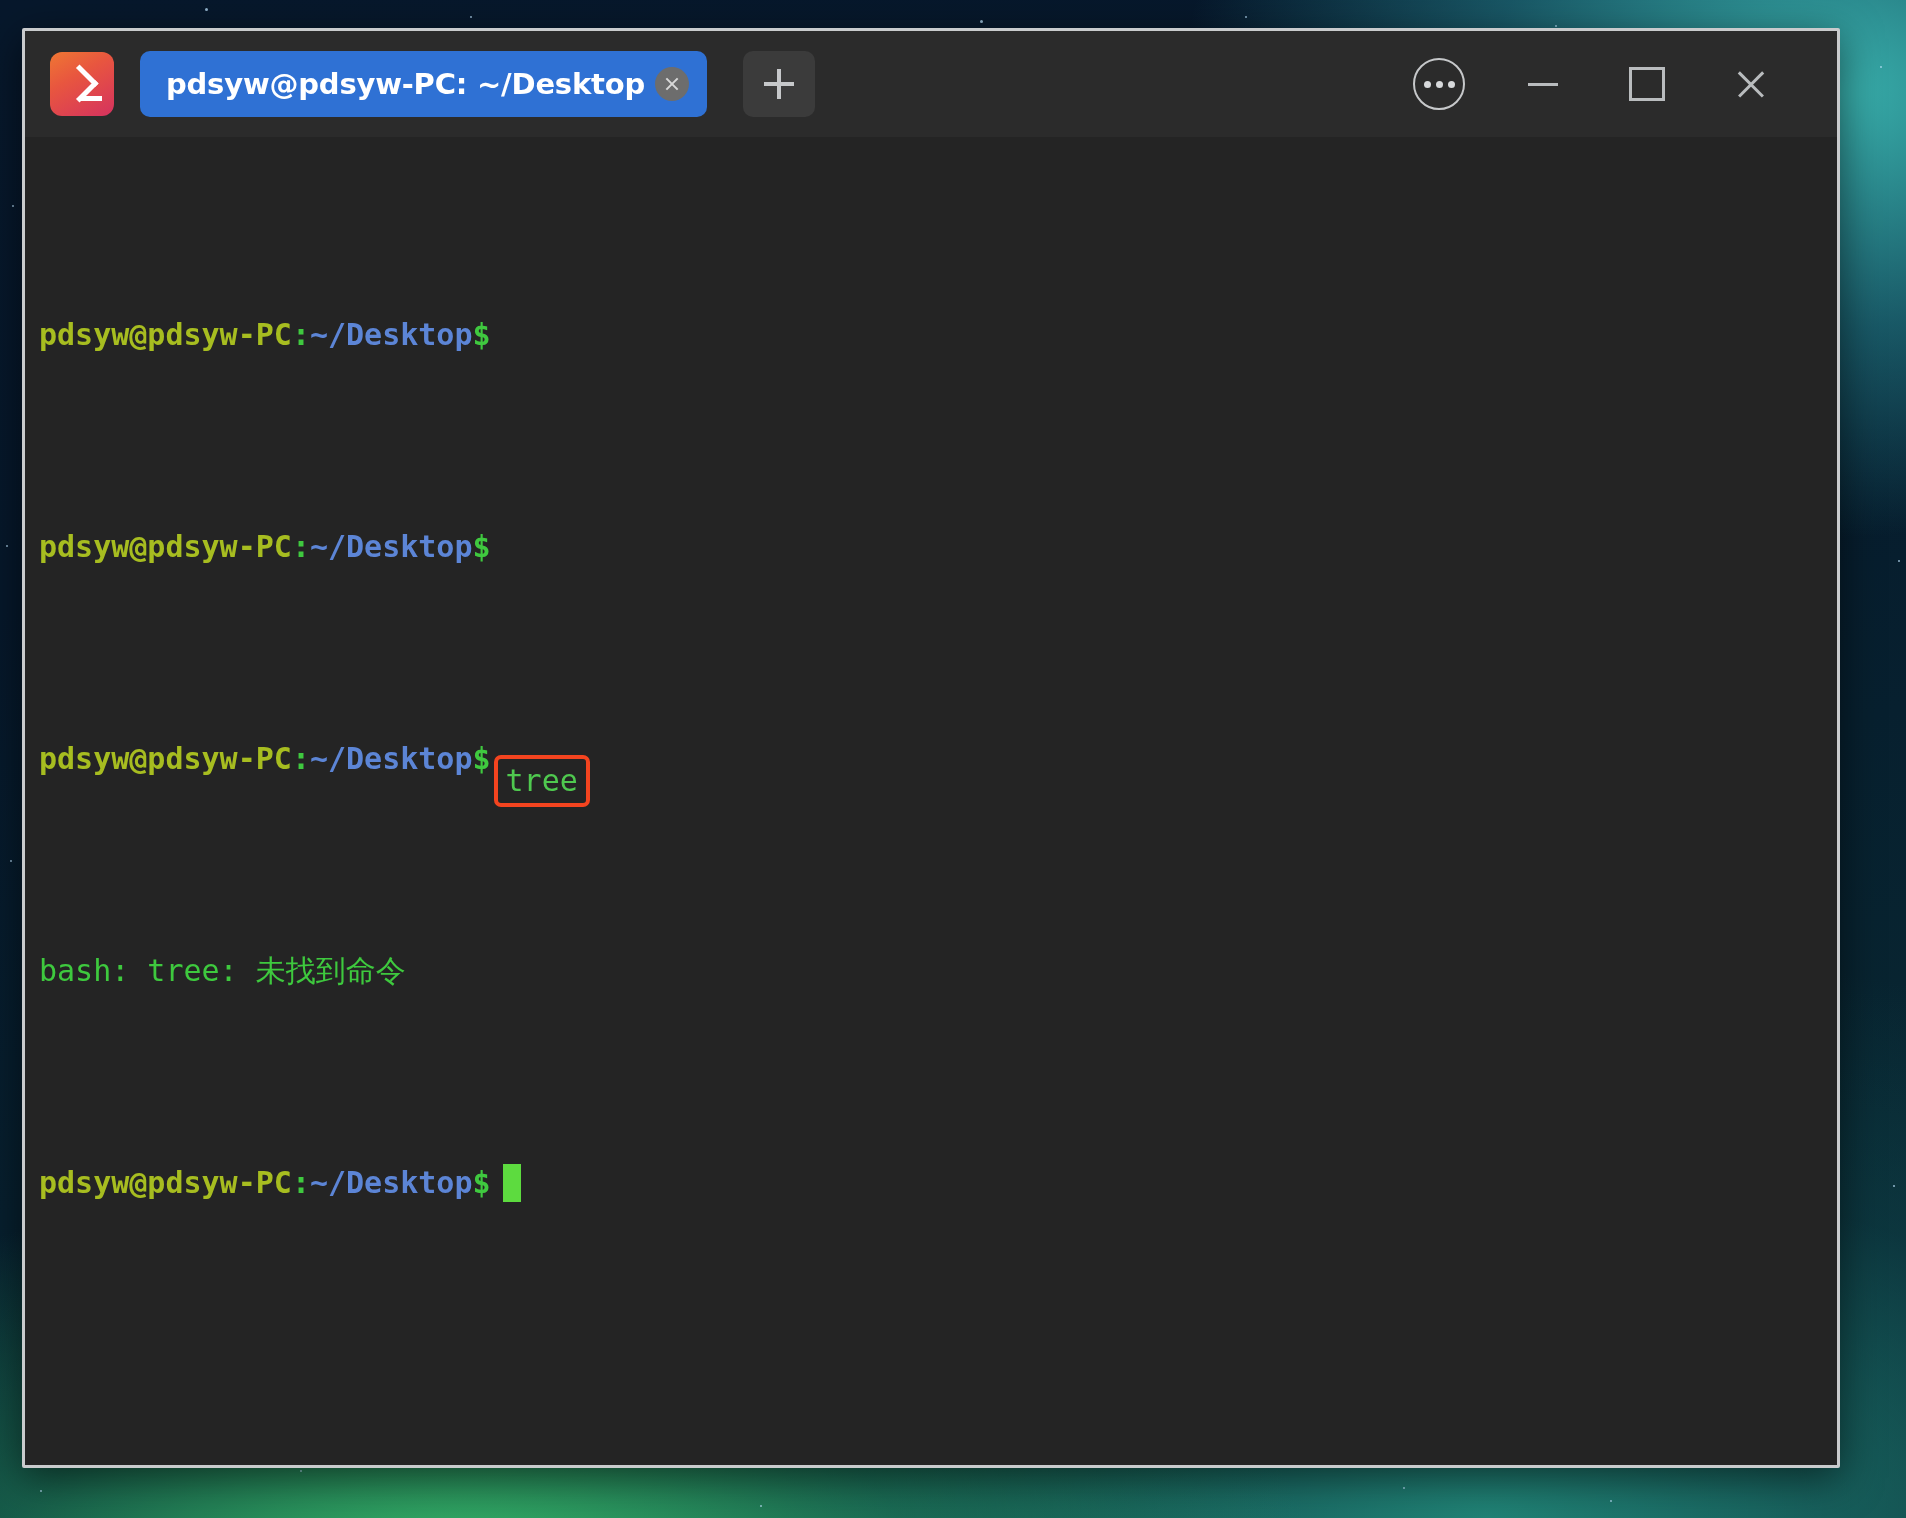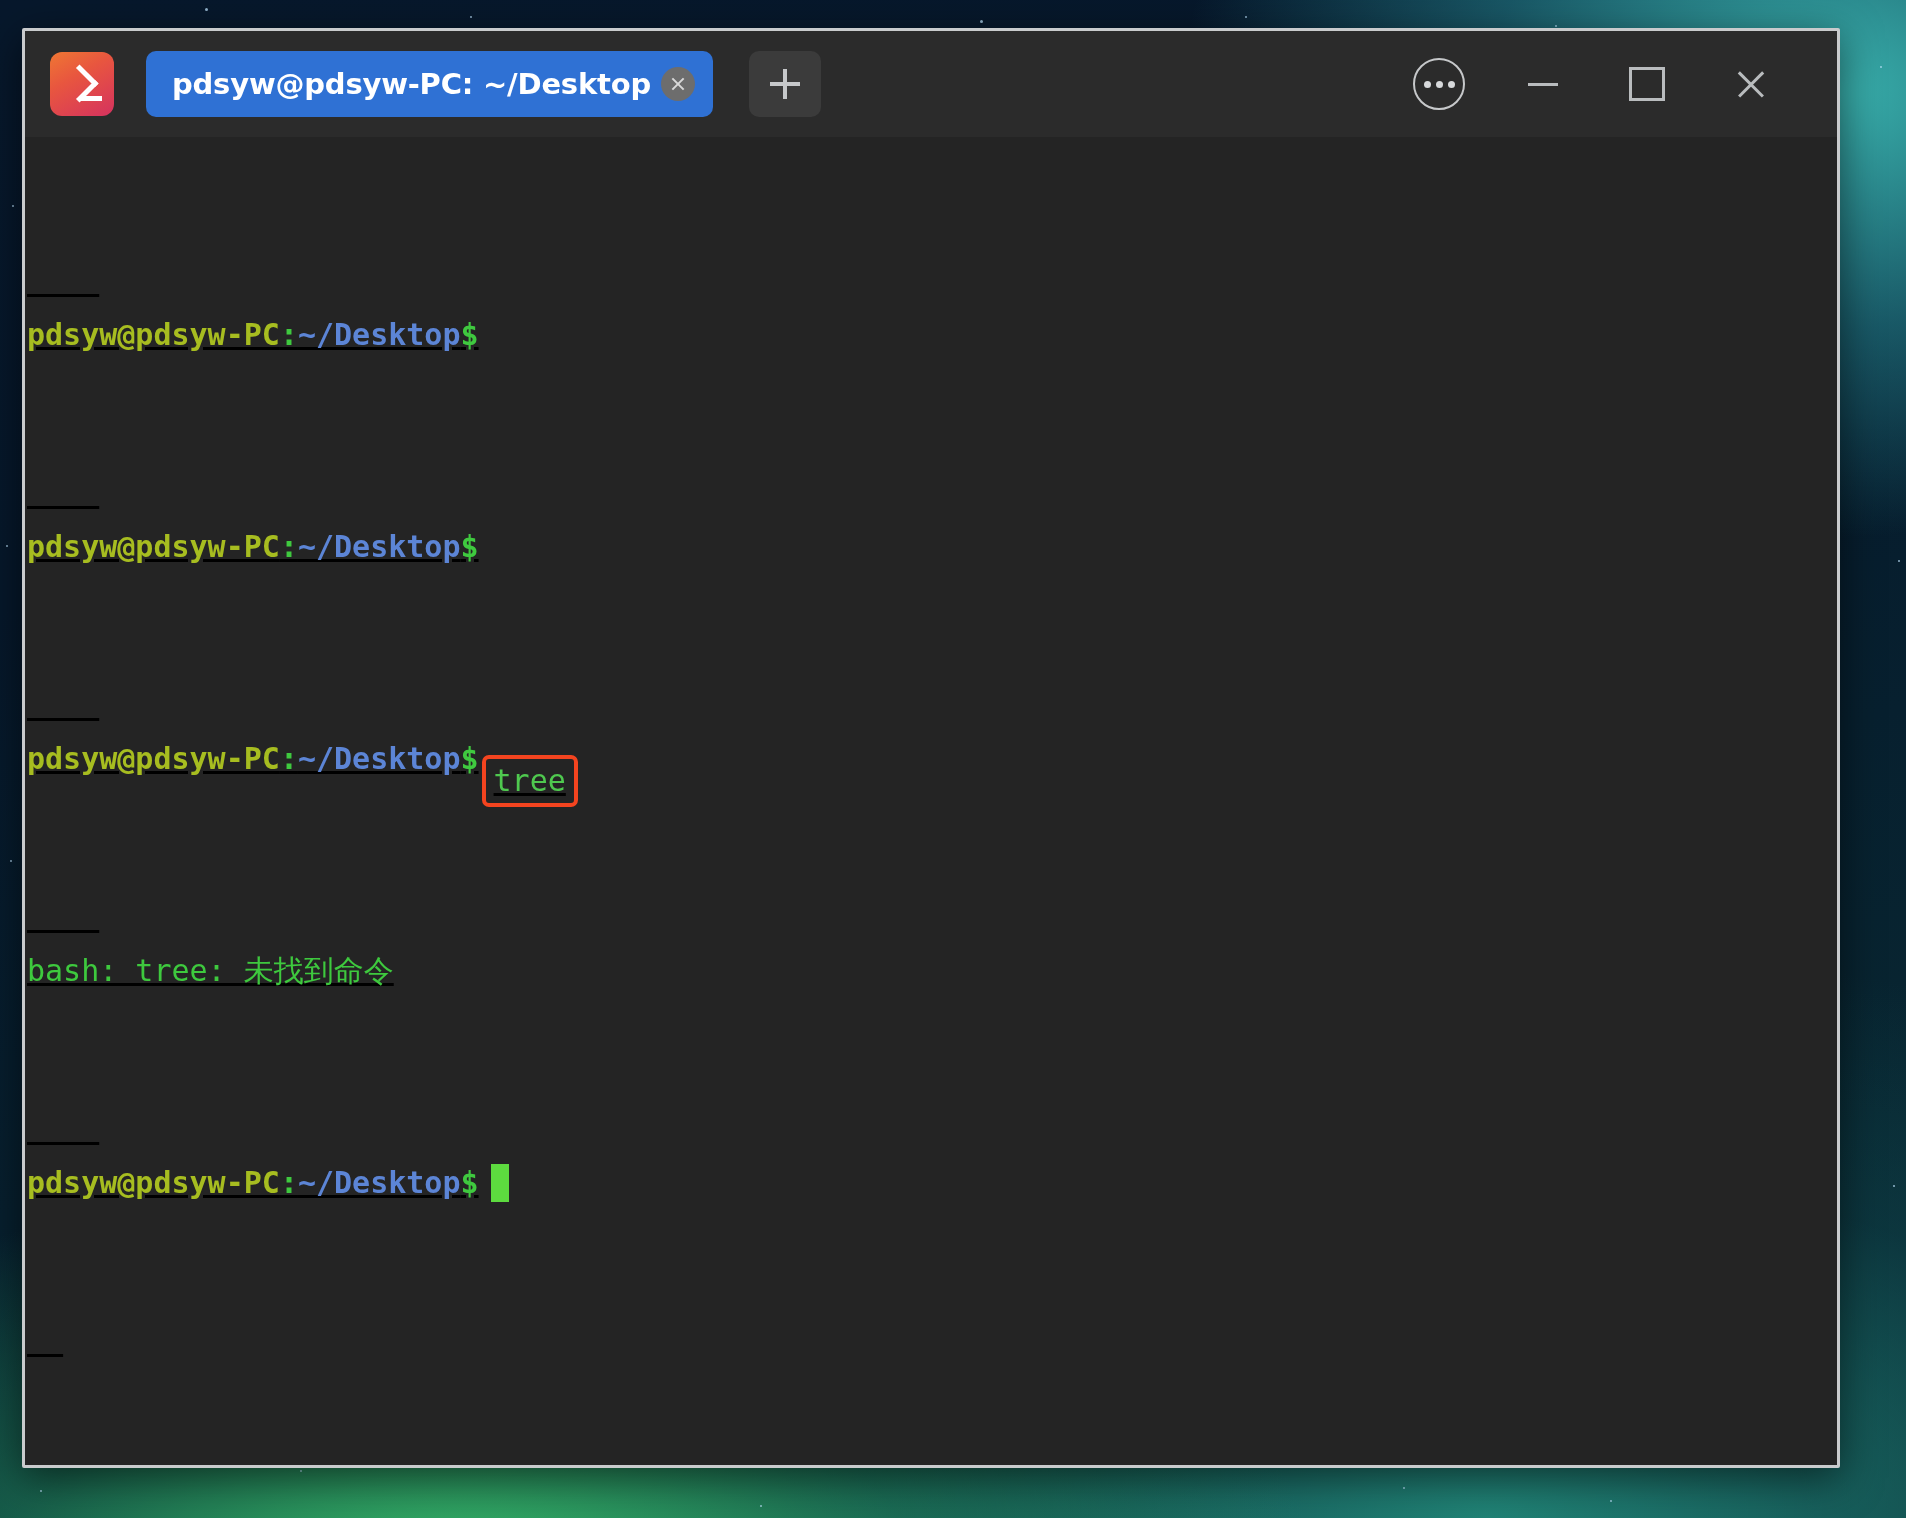--- a/index.html
+++ b/index.html
@@ -85,21 +85,20 @@
   #tabs { display:flex; align-items:center; margin-left: 26px; }
 
   .tab {
     height: 66px;
     min-width: 490px;
     background: #2f71d4;
     border-radius: 10px;
     display:flex; align-items:center;
     padding: 0 18px 0 26px;
     box-sizing: border-box;
-    margin-left: 6px;
   }
   .tab-title {
     flex: 1 1 auto;
     color: #ffffff;
     font-size: 29px;
     font-weight: bold;
     text-align: center;
     white-space: nowrap;
     letter-spacing: -.2px;
     font-family: "DejaVu Sans", sans-serif;
@@ -169,25 +168,24 @@
   .close-x::before { transform: rotate(45deg); }
   .close-x::after  { transform: rotate(-45deg); }
 
   
   #term {
     flex: 1 1 auto;
     background: #242424;
     font-family: "DejaVu Sans Mono", monospace;
     font-size: 30px;
     line-height: 53px;
-    padding: 12px 0 0 2px;
+    padding: 12px 0 0 14px;
     box-sizing: border-box;
     overflow: hidden;
     white-space: pre;
-    text-decoration: underline;
   }
   .line { height: 53px; display: flex; align-items: center; }
   .seg { white-space: pre; }
   .b { font-weight: bold; }
   .userhost { color: #a7bd20; }
   .punct    { color: #3fc93f; }
   .path     { color: #5c85d6; }
   .dollar   { color: #3fc93f; }
   .cmdtext  { color: #4fc94f; }
   .errtext  { color: #3ec93e; }

